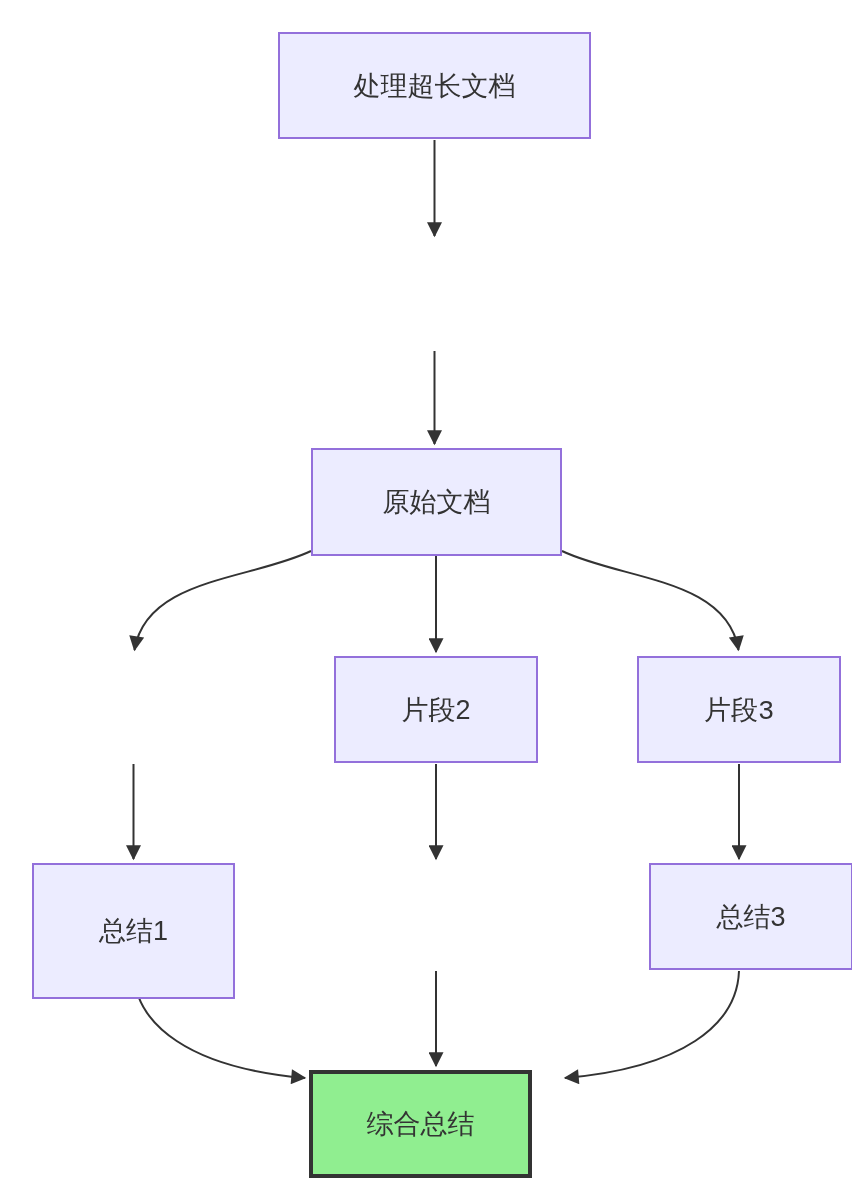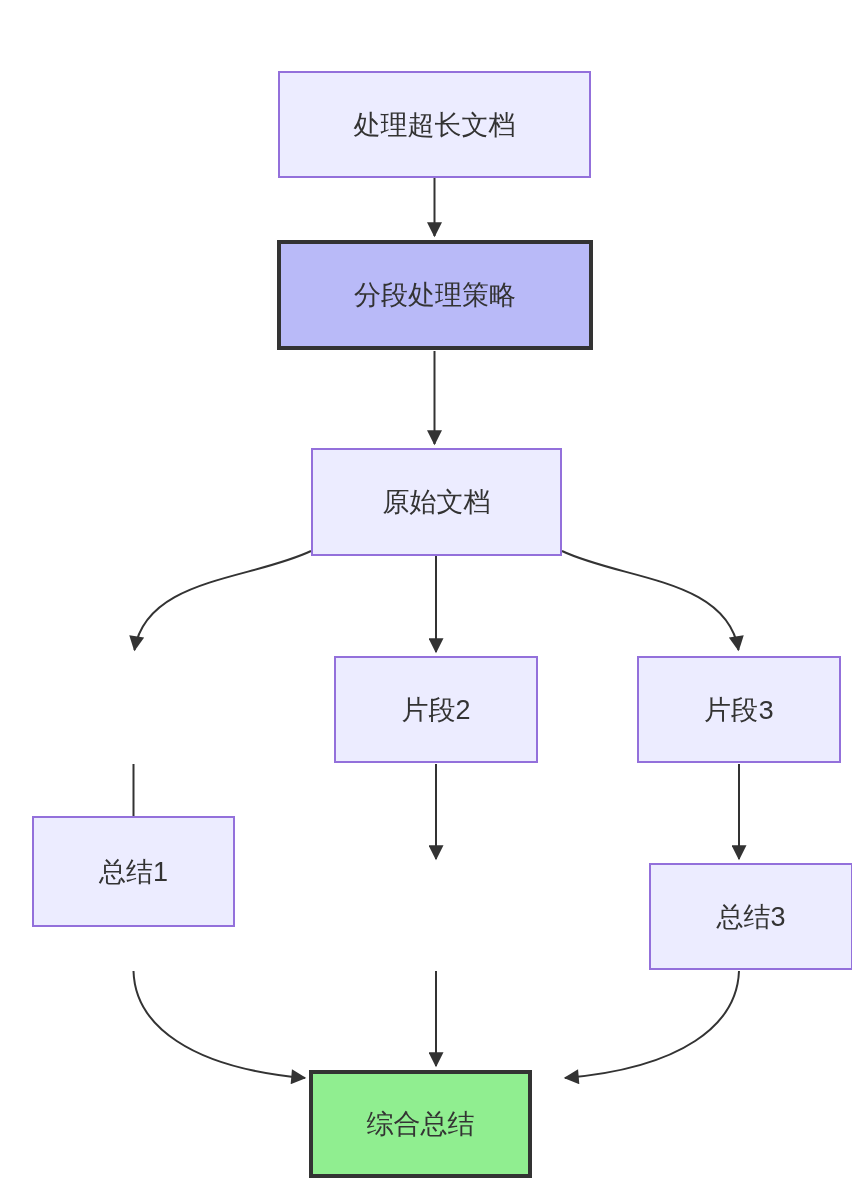--- a/index.html
+++ b/index.html
@@ -70,31 +70,30 @@
 
     <path class="edge" d="M133.5,764 V859" marker-end="url(#arrow)"></path>
     <path class="edge" d="M436,764 V859" marker-end="url(#arrow)"></path>
     <path class="edge" d="M739,764 V859" marker-end="url(#arrow)"></path>
 
     <path class="edge" d="M133.5,971 C135,1025 190,1068 305,1078" marker-end="url(#arrow)"></path>
     <path class="edge" d="M436,971 V1066" marker-end="url(#arrow)"></path>
     <path class="edge" d="M739,971 C737,1025 682,1068 565,1078" marker-end="url(#arrow)"></path>
   </svg>
 
-  <div class="node" style="left:278px; top:32px;  width:313px; height:107px;margin-top:39px;">处理超长文档</div>
+  <div class="node" style="left:278px; top:32px;  width:313px; height:107px;">处理超长文档</div>
 
-  <div class="node highlight" style="left:277px; top:240px; width:316px; height:110px;">分段处理策略</div>
 
   <div class="node" style="left:311px; top:448px; width:251px; height:108px;">原始文档</div>
 
 
   <div class="node" style="left:334px; top:656px; width:204px; height:107px;">片段2</div>
 
   <div class="node" style="left:637px; top:656px; width:204px; height:107px;font-family:Liberation Mono, monospace;">片段3</div>
 
-  <div class="node" style="left:32px;  top:816px; width:203px; height:111px;">总结1</div>
+  <div class="node" style="left:32px;  top:863px; width:203px; height:136px;">总结1</div>
 
 
   <div class="node" style="left:637px; top:863px; width:204px; height:107px;margin-left:12px;">总结3</div>
 
   <div class="node success" style="left:309px; top:1070px; width:223px; height:108px;">综合总结</div>
 
 </div>
 
 </body></html>

